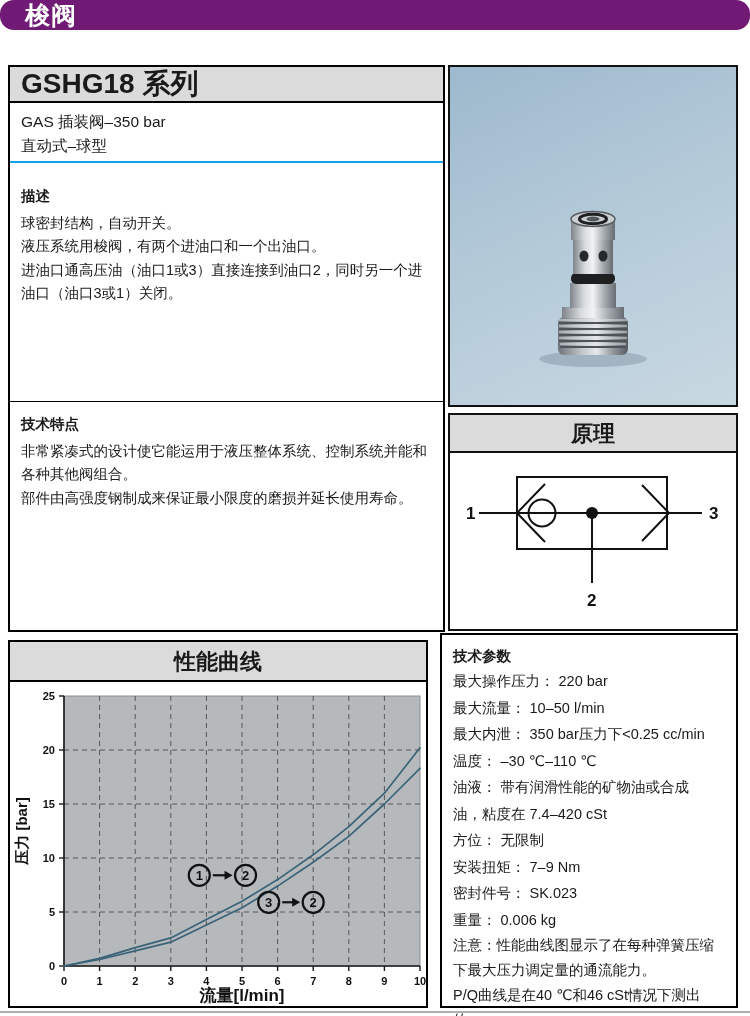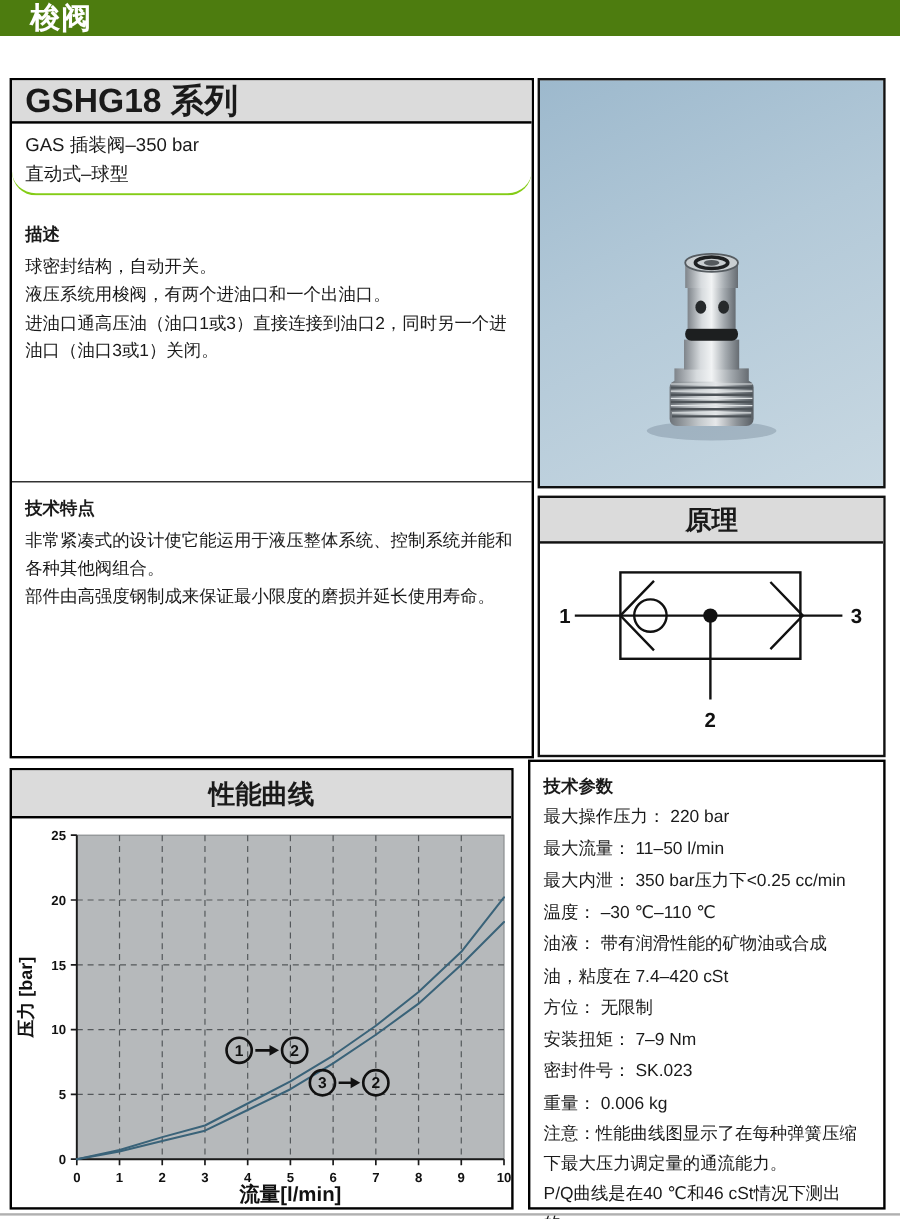--- a/index.html
+++ b/index.html
@@ -8,21 +8,21 @@
     position:relative; width:750px; height:1016px; background:#ffffff;
     font-family:"Liberation Sans","DejaVu Sans",sans-serif; color:#1a1a1a; overflow:hidden;
   }
   
   .topbar { position:absolute; left:0; top:0; width:750px; height:30px; background:#F8A41B; }
   .topbar-title { color:#ffffff; font-weight:bold; font-size:25px; line-height:31px; padding-left:25px; letter-spacing:1px; }
 
   
   .left-box { position:absolute; left:8px; top:65px; width:437px; height:567px; border:2px solid #000; background:#fff; }
   .series-header { height:36px; background:#DBDBDB; border-bottom:2px solid #000; font-size:28px; font-weight:bold; line-height:34px; padding-left:11px; }
-  .subtitle-block { height:60px; border-bottom:2px solid #84cc16; padding:7px 11px; font-size:15.5px; line-height:24px;border-radius:20px; }
+  .subtitle-block { height:60px; border-bottom:2px solid #0ea5e9; padding:7px 11px; font-size:15.5px; line-height:24px; }
   .desc-block { height:238px; padding:22px 11px 0 11px; font-size:14.5px; line-height:23.5px; }
   .feat-block { border-top:1.5px solid #000; padding:11px 11px 0 11px; font-size:14.5px; line-height:23.5px; }
   .sec-heading { font-weight:bold; font-size:14.5px; margin-bottom:3px; }
 
   
   .photo-box { position:absolute; left:448px; top:65px; width:290px; height:342px; border:2px solid #111;
     background:linear-gradient(155deg,#9db9cd 0%,#b3c9d8 45%,#c8d8e2 100%); }
   .photo-box svg { display:block; }
 
   
@@ -43,21 +43,21 @@
 
   .bottom-rule { position:absolute; left:0; top:1011px; width:750px; height:2px; background:#b0b0b0; }
 
   text { font-family:"Liberation Sans","DejaVu Sans",sans-serif; }
 </style>
 </head>
 <body>
 
 <div id="page">
 
-  <div class="topbar" style="background: #4d7c0f;">
+  <div class="topbar" style="background: #701a75; border-radius: 14px;">
     <div class="topbar-title">梭阀</div>
   </div>
 
   <div class="left-box">
     <div class="series-header">GSHG18 系列</div>
     <div class="subtitle-block">
       <div>GAS 插装阀–350 bar</div>
       <div>直动式–球型</div>
     </div>
     <div class="desc-block">
@@ -220,21 +220,21 @@
           <polygon points="290.2,217.28 282.2,212.78 282.2,221.78" fill="#111"></polygon>
           <text x="232" y="316" font-size="17" font-weight="bold" text-anchor="middle" fill="#111">流量[l/min]</text>
           <text x="17" y="146" font-size="15" font-weight="bold" text-anchor="middle" fill="#111" transform="rotate(-90 17 146)">压力 [bar]</text>
         </svg>
     </div>
   </div>
 
   <div class="specs-box">
     <div class="specs-heading">技术参数</div>
     <div class="spec-row">最大操作压力： 220 bar</div>
-    <div class="spec-row">最大流量： 11–50 l/min</div>
+    <div class="spec-row">最大流量： 10–50 l/min</div>
     <div class="spec-row">最大内泄： 350 bar压力下&lt;0.25 cc/min</div>
     <div class="spec-row">温度： –30 ℃–110 ℃</div>
     <div class="spec-row">油液： 带有润滑性能的矿物油或合成油，粘度在 7.4–420 cSt</div>
     <div class="spec-row">方位： 无限制</div>
     <div class="spec-row">安装扭矩： 7–9 Nm</div>
     <div class="spec-row">密封件号： SK.023</div>
     <div class="spec-row">重量： 0.006 kg</div>
     <div class="specs-notes">
       <div>注意：性能曲线图显示了在每种弹簧压缩下最大压力调定量的通流能力。</div>
       <div>P/Q曲线是在40 ℃和46 cSt情况下测出的。</div>

